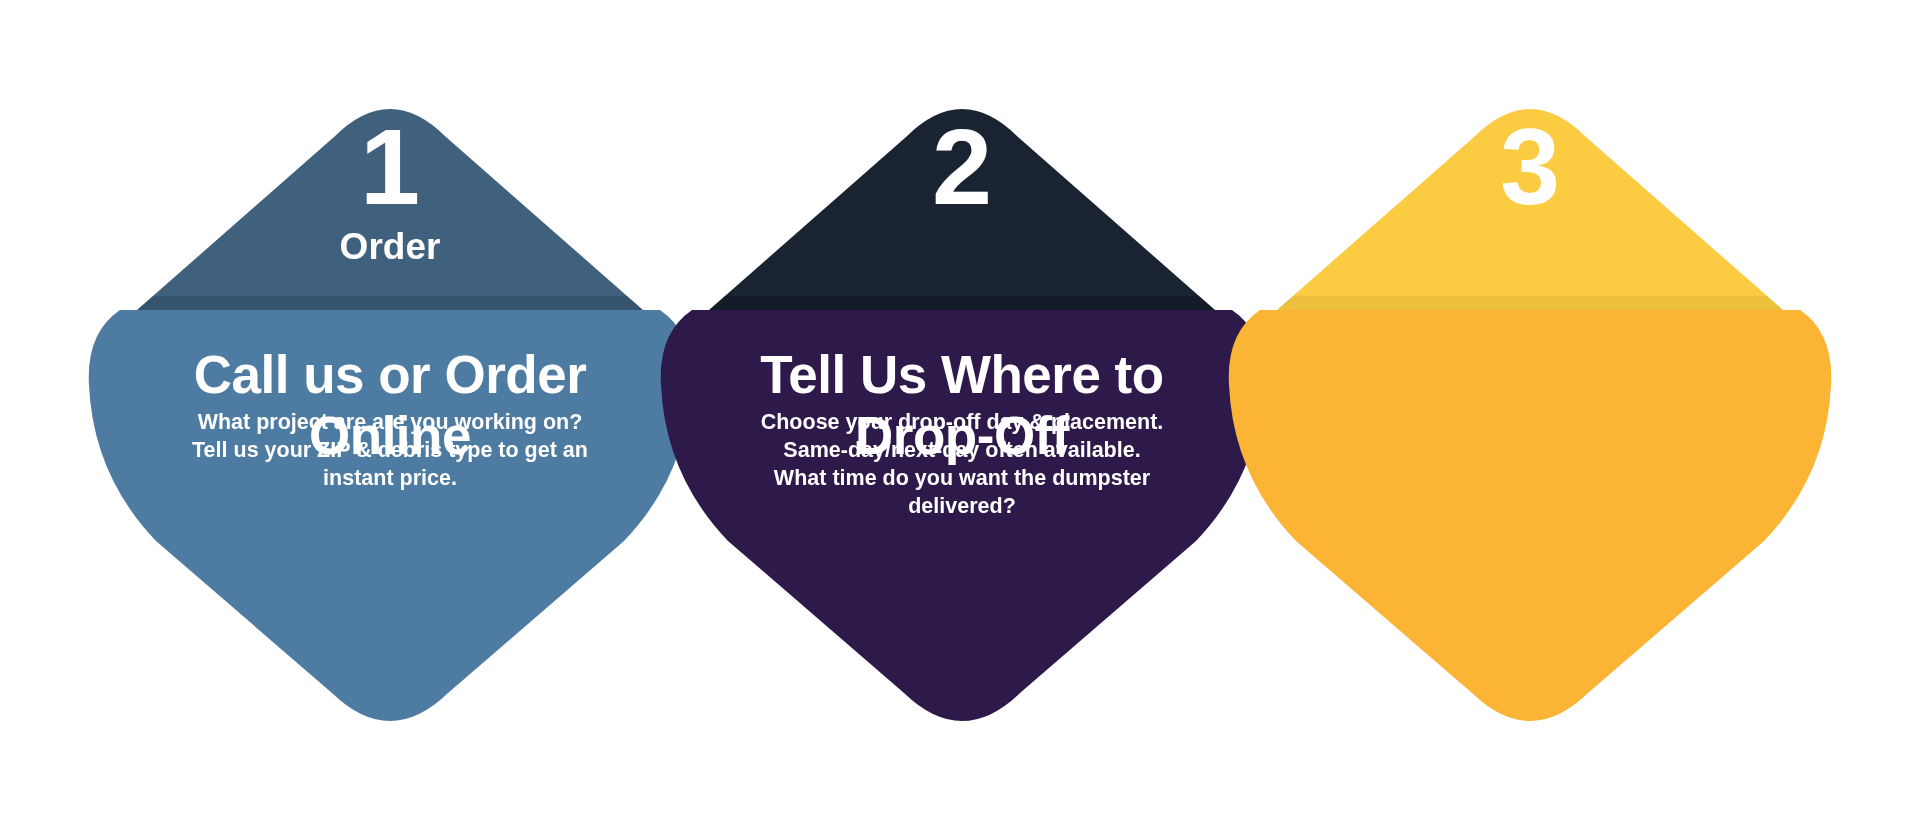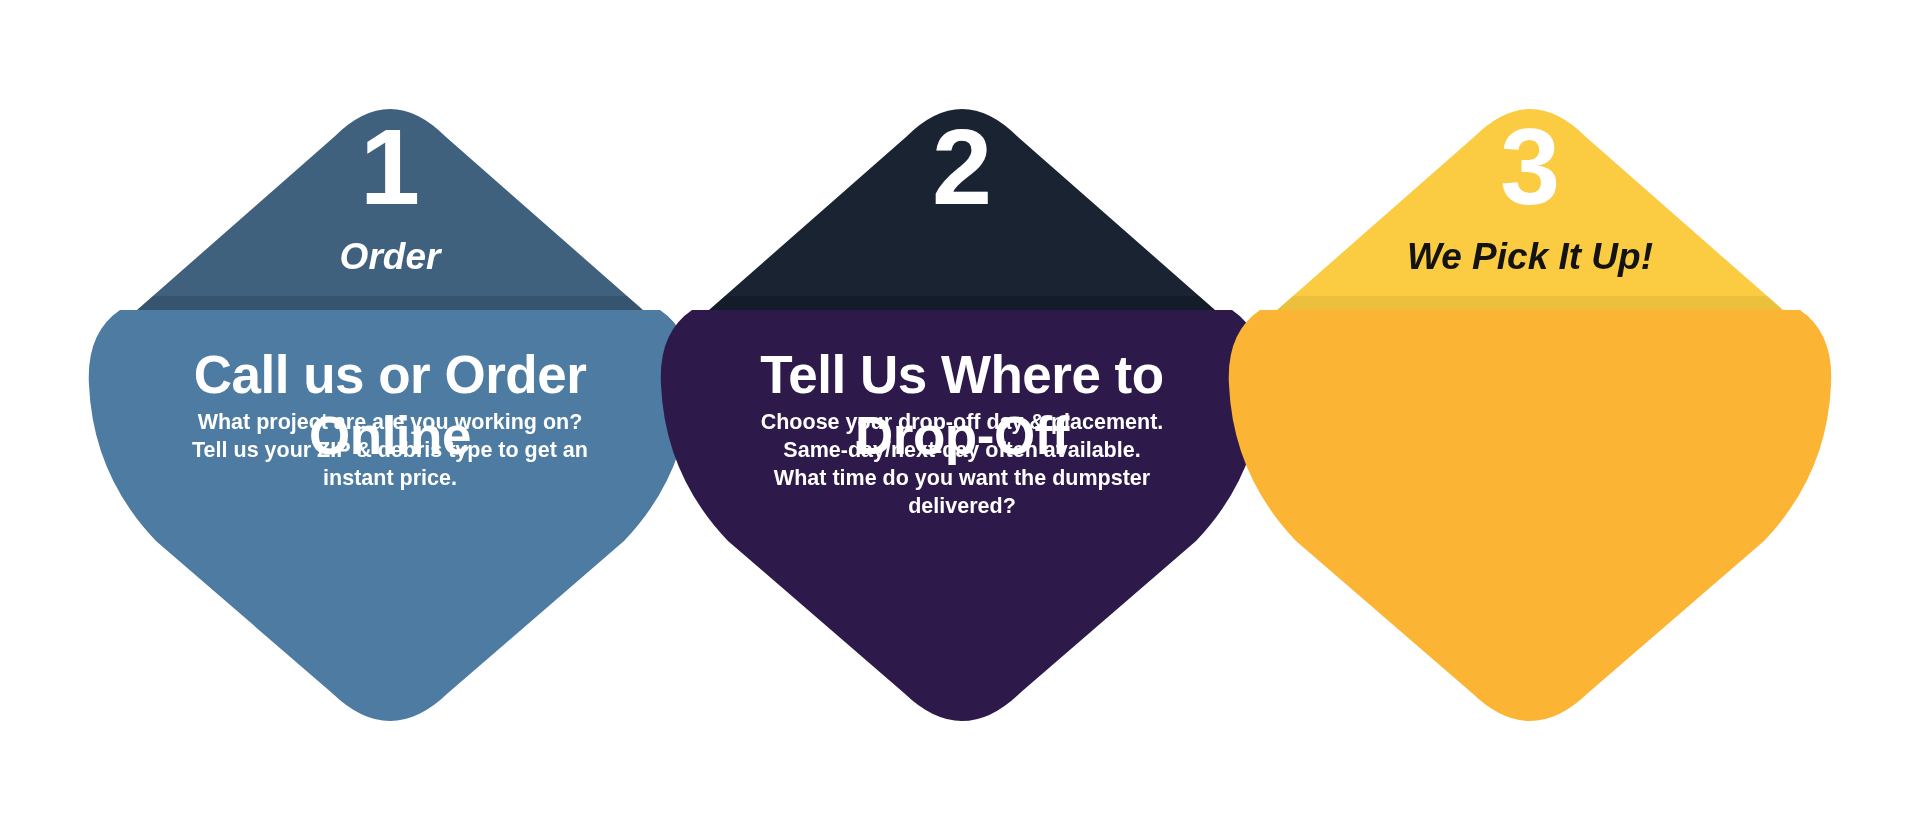--- a/index.html
+++ b/index.html
@@ -12,21 +12,21 @@
   .step{position:absolute;top:45px;width:660px;height:720px;}
   .step-1{left:60px;z-index:1;}
   .step-2{left:632px;z-index:2;}
   .step-3{left:1200px;z-index:3;}
   .shape{position:absolute;left:0;top:0;width:660px;height:720px;display:block;}
   .txt{
     position:absolute;left:60px;width:540px;text-align:center;
     color:#ffffff;font-weight:bold;
   }
   .num{top:68px;font-size:108px;line-height:1;}
-  .label{top:190px;font-size:37px;line-height:1.2;font-style:italic;}
+  .label{top:180px;font-size:37px;line-height:1.2;}
   .heading{top:300px;font-size:53px;line-height:1.15;letter-spacing:-0.5px;}
   .body-text{
     top:364px;font-size:21.5px;line-height:1.3;
     white-space:pre-line;
   }
   .dark-text .label,
   .dark-text .heading,
   .dark-text .body-text{color:#131313;}
 </style>
 </head>
@@ -77,16 +77,15 @@
       <defs>
         <clipPath id="dclip2">
             <path d="M 274 92 Q 330 36 386 92 L 583 265 L 77 265 Z"></path>
           </clipPath>
       </defs>
       <path d="M 60 265 L 600 265 Q 634 288 631 340 Q 627 430 564 496 L 388 648 Q 330 704 272 648 L 96 496 Q 33 430 29 340 Q 26 288 60 265 Z" fill="#fcb434"></path>
       <path d="M 274 92 Q 330 36 386 92 L 583 265 L 77 265 Z" fill="#fbcc41"></path>
       <rect x="40" y="251" width="580" height="14" fill="#000000" opacity="0.06" clip-path="url(#dclip2)"></rect>
     </svg>
     <div class="txt num" style="color:#ffffff;">3</div>
-    <div class="txt label">We Pick It Up!</div>
   </div>
 
 </div>
 
 </body></html>

